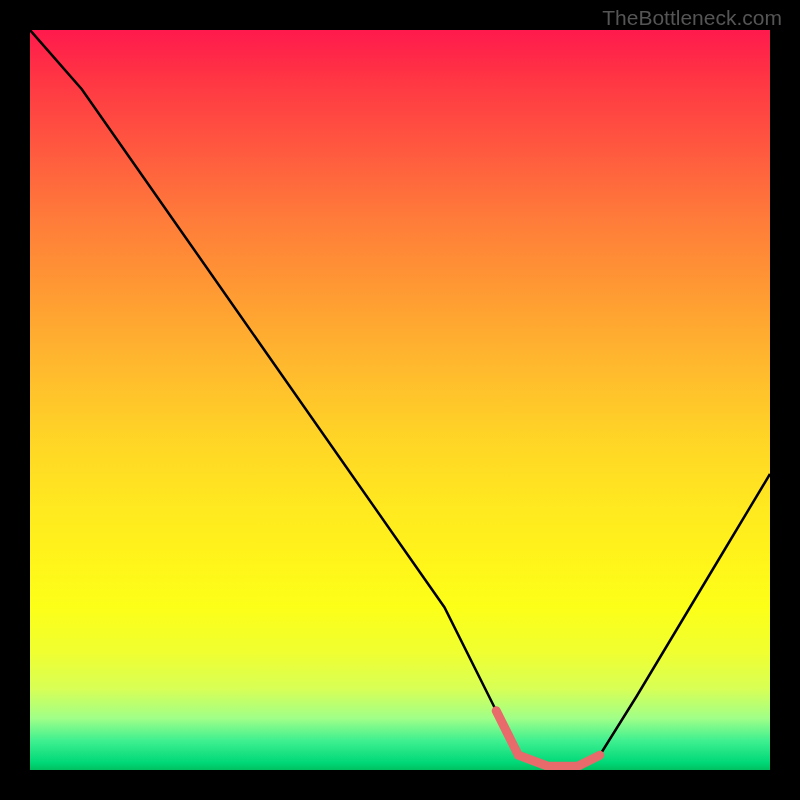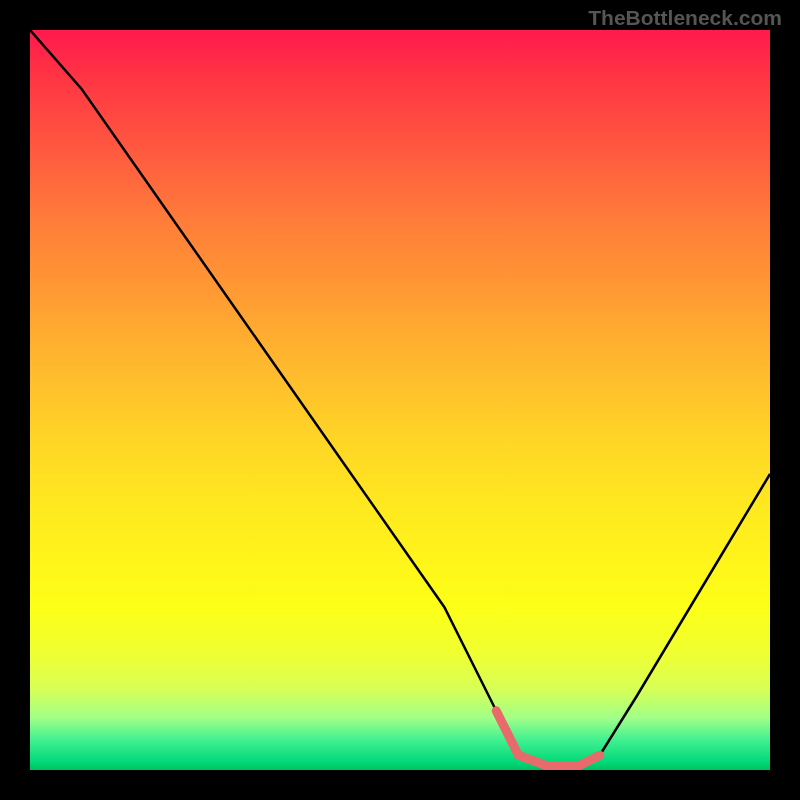--- a/index.html
+++ b/index.html
@@ -10,21 +10,21 @@
     background: #000;
     position: relative;
     font-family: Arial, sans-serif;
   }
   .watermark {
     position: absolute;
     top: 6px;
     right: 18px;
     color: #555;
     font-size: 21px;
-    font-weight: 700;
+    font-weight: 400;
     z-index: 10;
   }
   .plot-area {
     position: absolute;
     left: 30px;
     top: 30px;
     width: 740px;
     height: 740px;
     background: linear-gradient(to bottom,
       #ff1a4d 0%,

